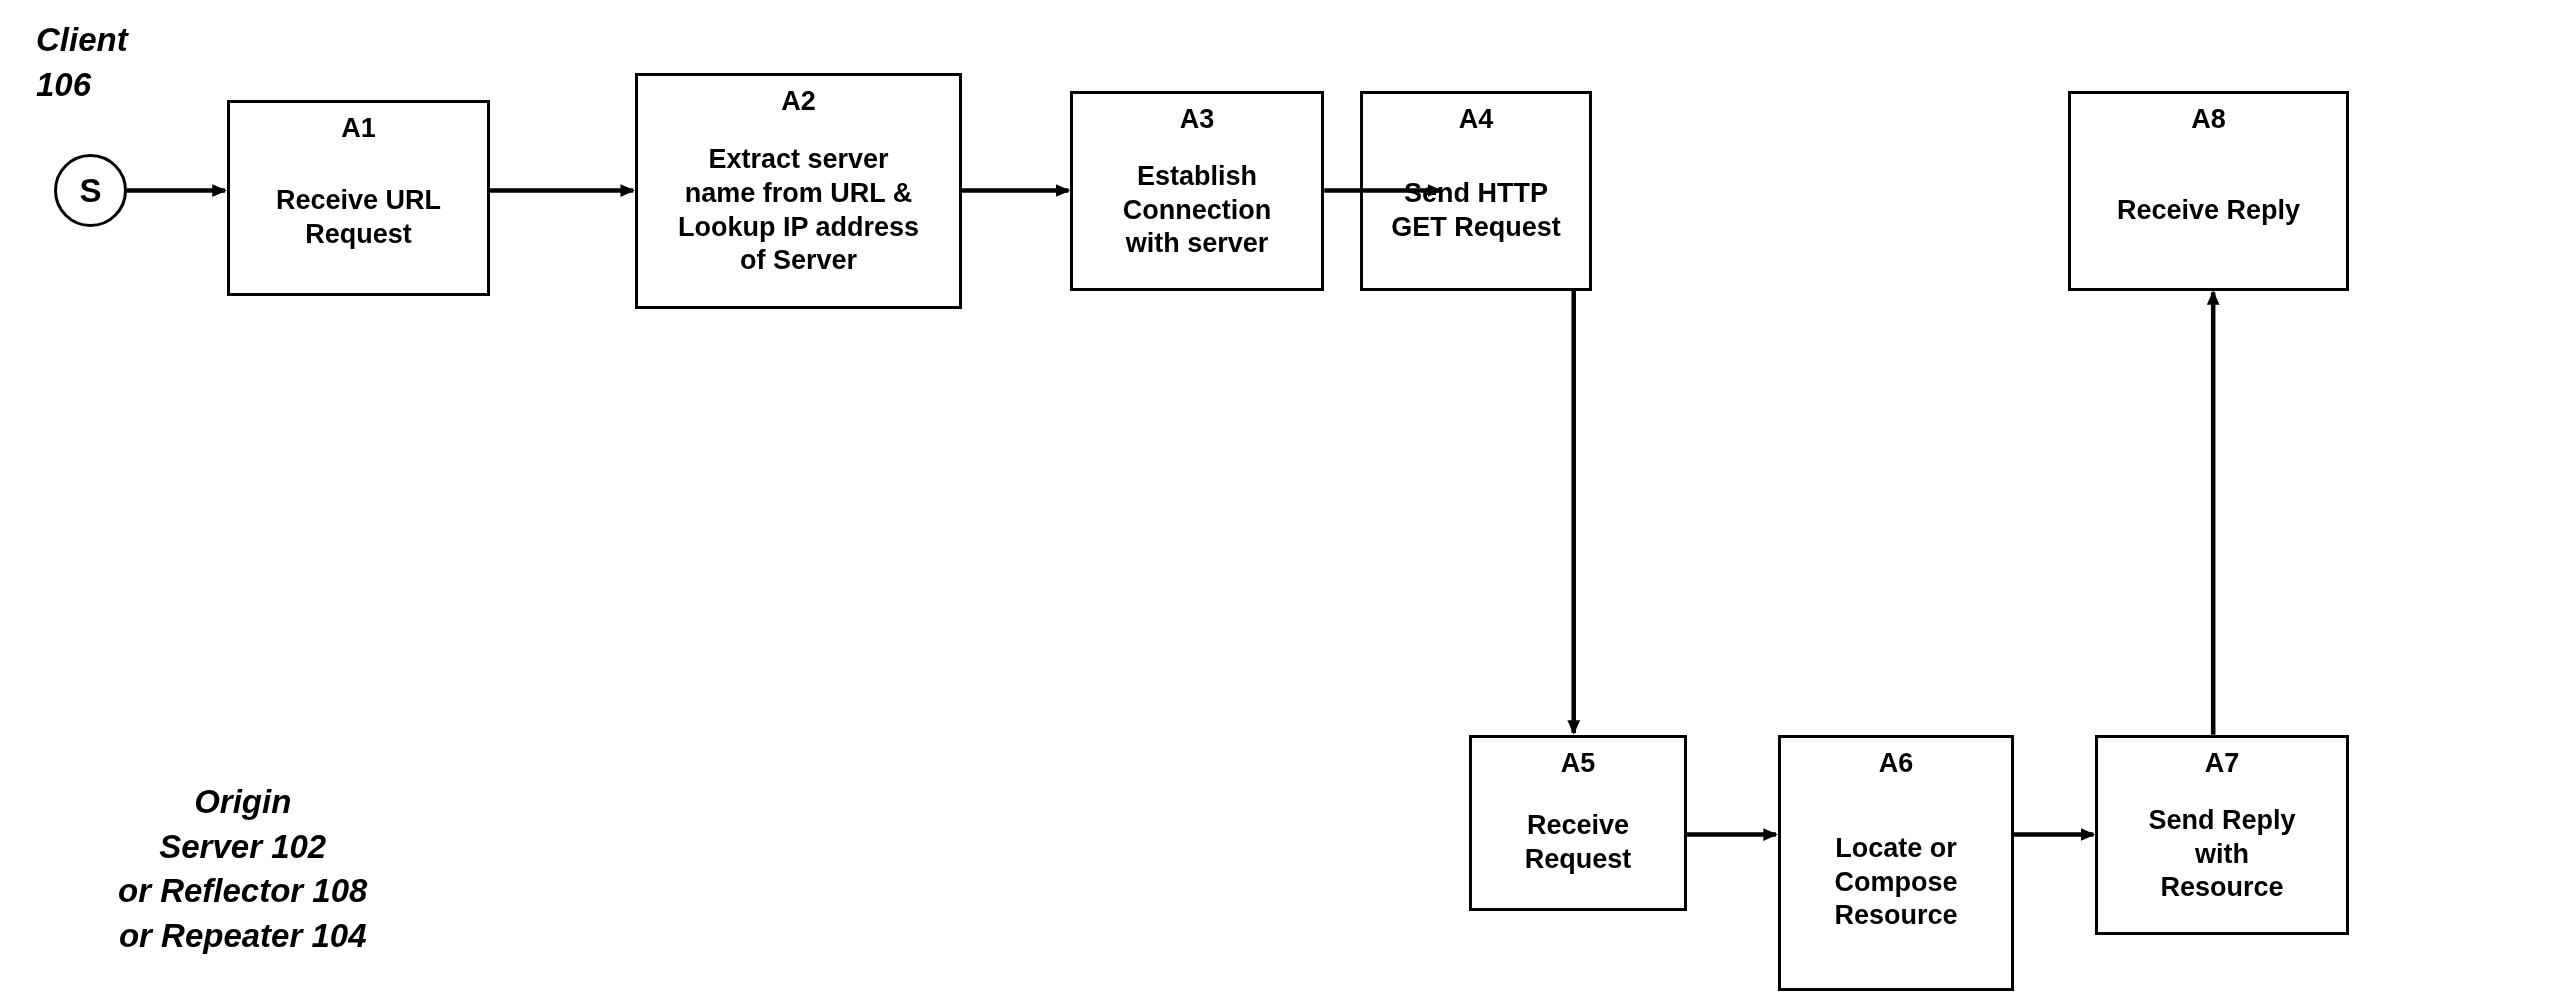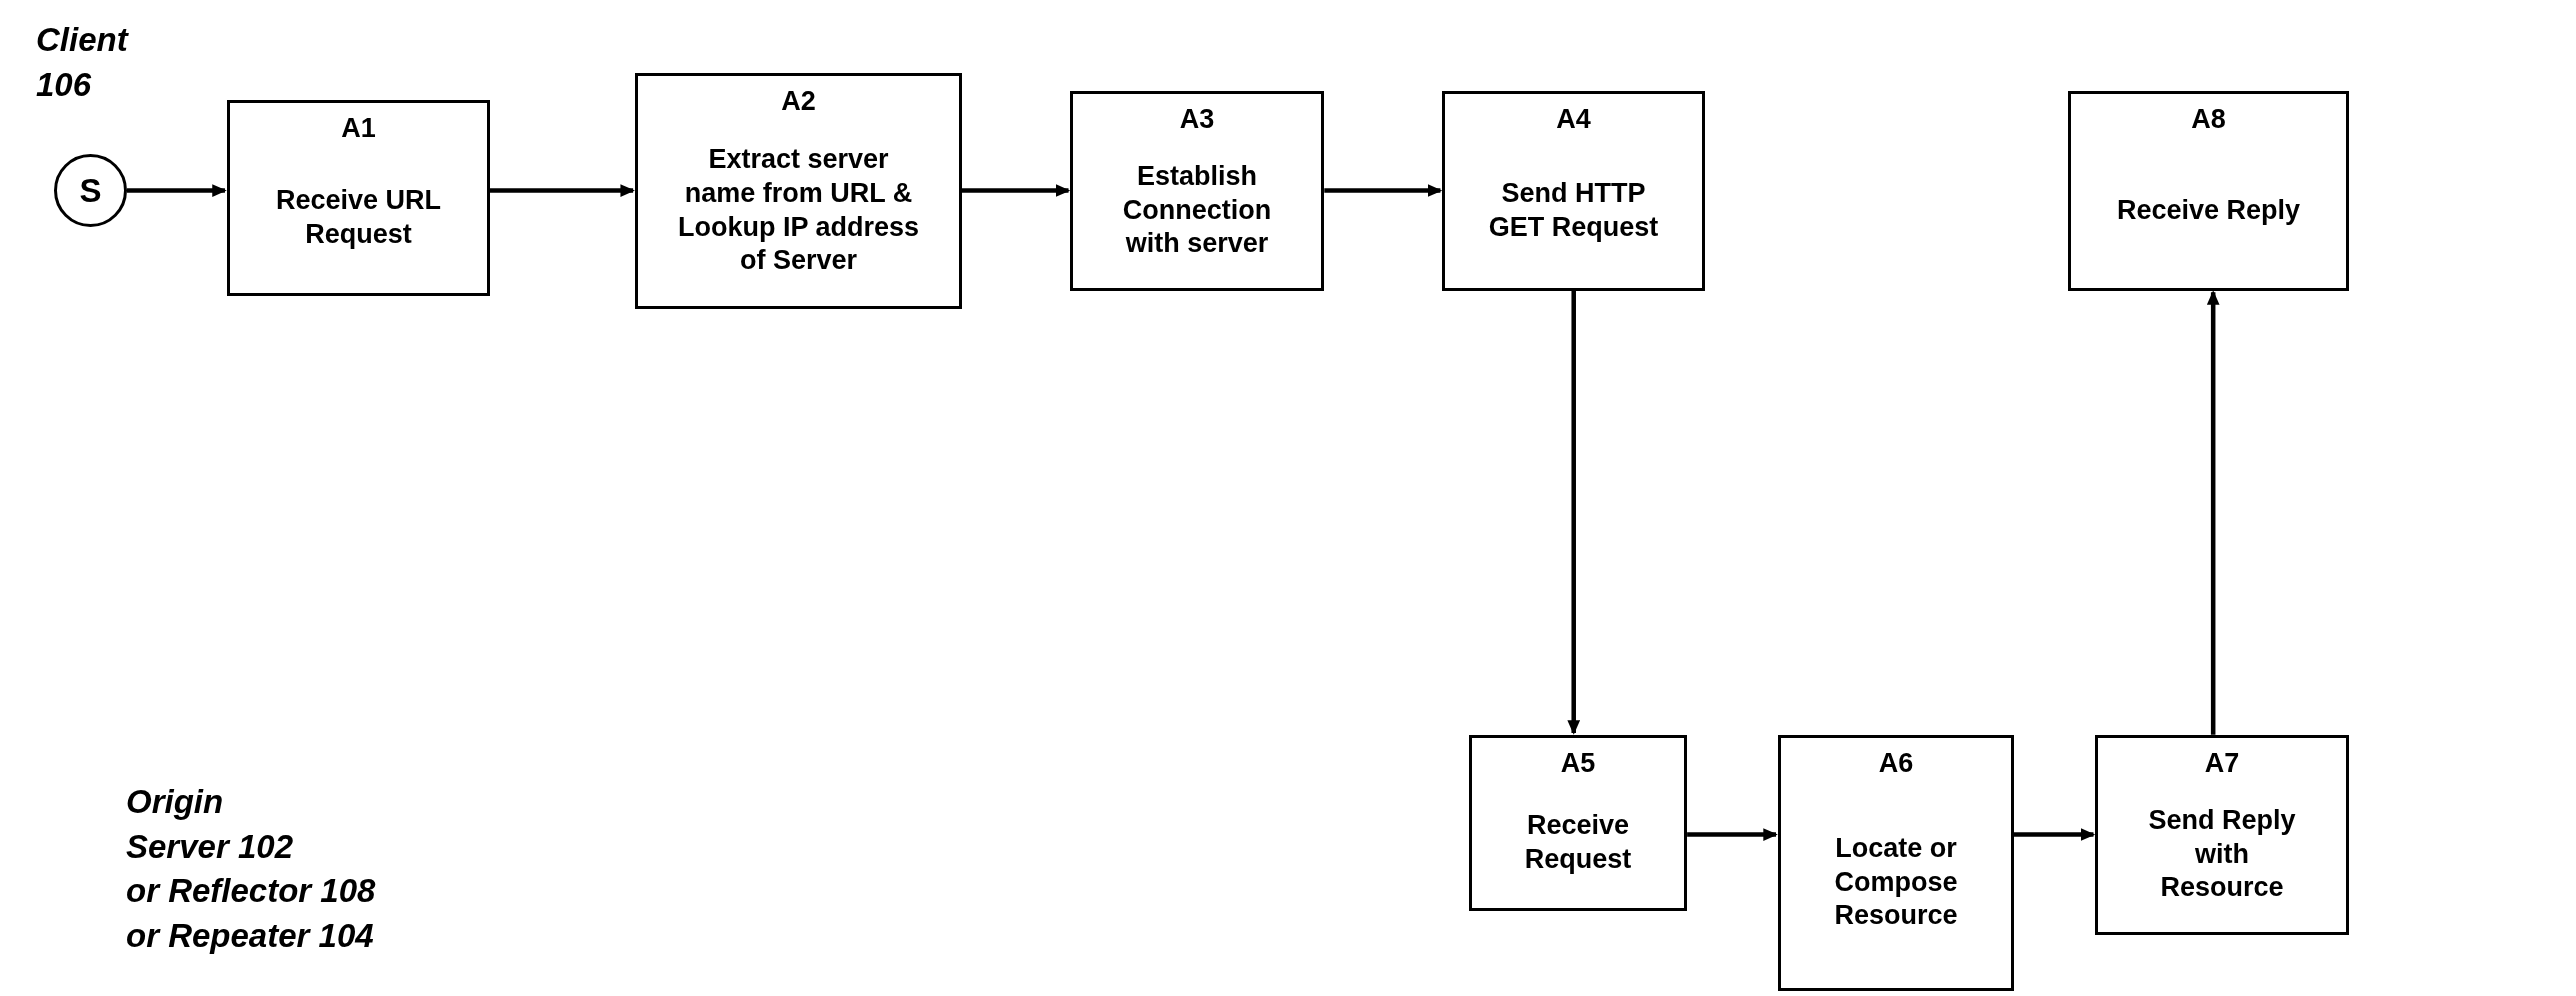--- a/index.html
+++ b/index.html
@@ -70,40 +70,40 @@
     pointer-events: none;
   }
 </style>
 </head>
 <body>
 
 <div class="canvas">
 
   <div class="lane-label" style="left:36px; top:18px;">Client<br>106</div>
 
-  <div class="lane-label" style="left:126px; top:780px;">Origin<br>Server 102<br>or Reflector 108<br>or Repeater 104</div>
+  <div class="lane-label" style="left:118px; top:780px;text-align:center;">Origin<br>Server 102<br>or Reflector 108<br>or Repeater 104</div>
 
   <div class="start-circle" style="left:54px; top:154px;">S</div>
 
   <div class="box" style="left:227px; top:100px; width:263px; height:196px;">
     <div class="tag">A1</div>
     <div class="body">Receive URL<br>Request</div>
   </div>
 
   <div class="box" style="left:635px; top:73px; width:327px; height:236px;">
     <div class="tag">A2</div>
     <div class="body">Extract server<br>name from URL &amp;<br>Lookup IP address<br>of Server</div>
   </div>
 
   <div class="box" style="left:1070px; top:91px; width:254px; height:200px;">
     <div class="tag">A3</div>
     <div class="body">Establish<br>Connection<br>with server</div>
   </div>
 
-  <div class="box" style="left:1442px; top:91px; width:263px; height:200px;align-items:flex-end;">
+  <div class="box" style="left:1360px; top:91px; width:232px; height:200px;align-items:flex-end;">
     <div class="tag">A4</div>
     <div class="body">Send HTTP<br>GET Request</div>
   </div>
 
   <div class="box" style="left:2068px; top:91px; width:281px; height:200px;justify-content:flex-end;">
     <div class="tag">A8</div>
     <div class="body">Receive Reply</div>
   </div>
 
   <div class="box" style="left:1469px; top:735px; width:218px; height:176px;">

